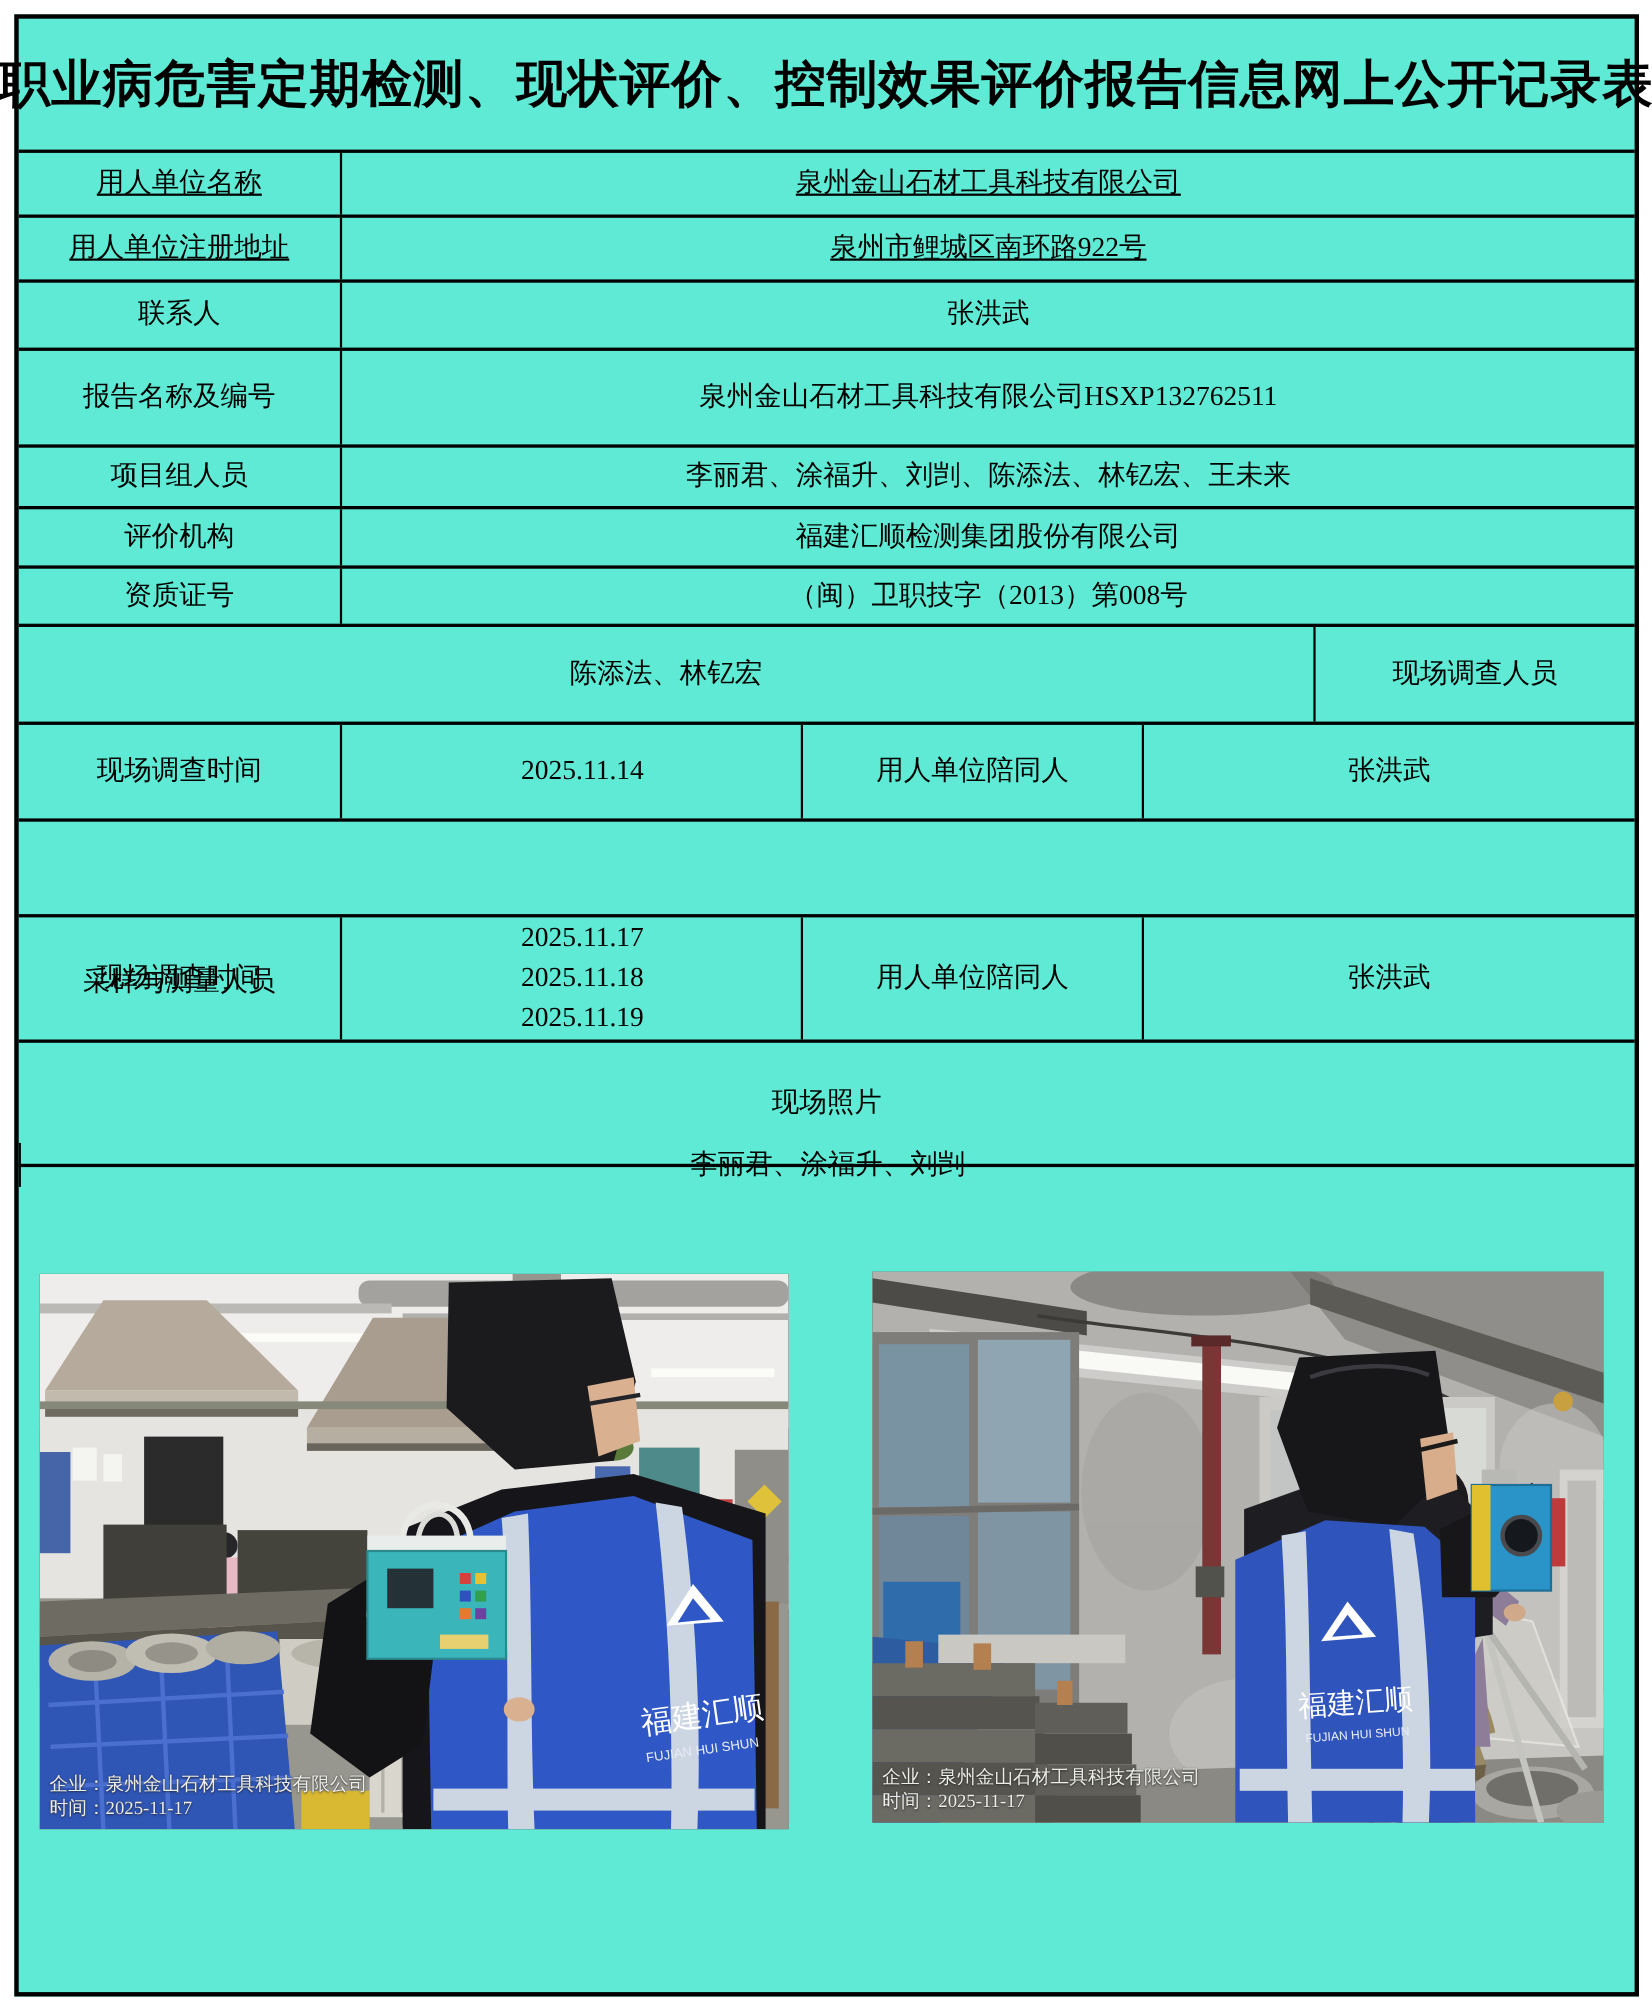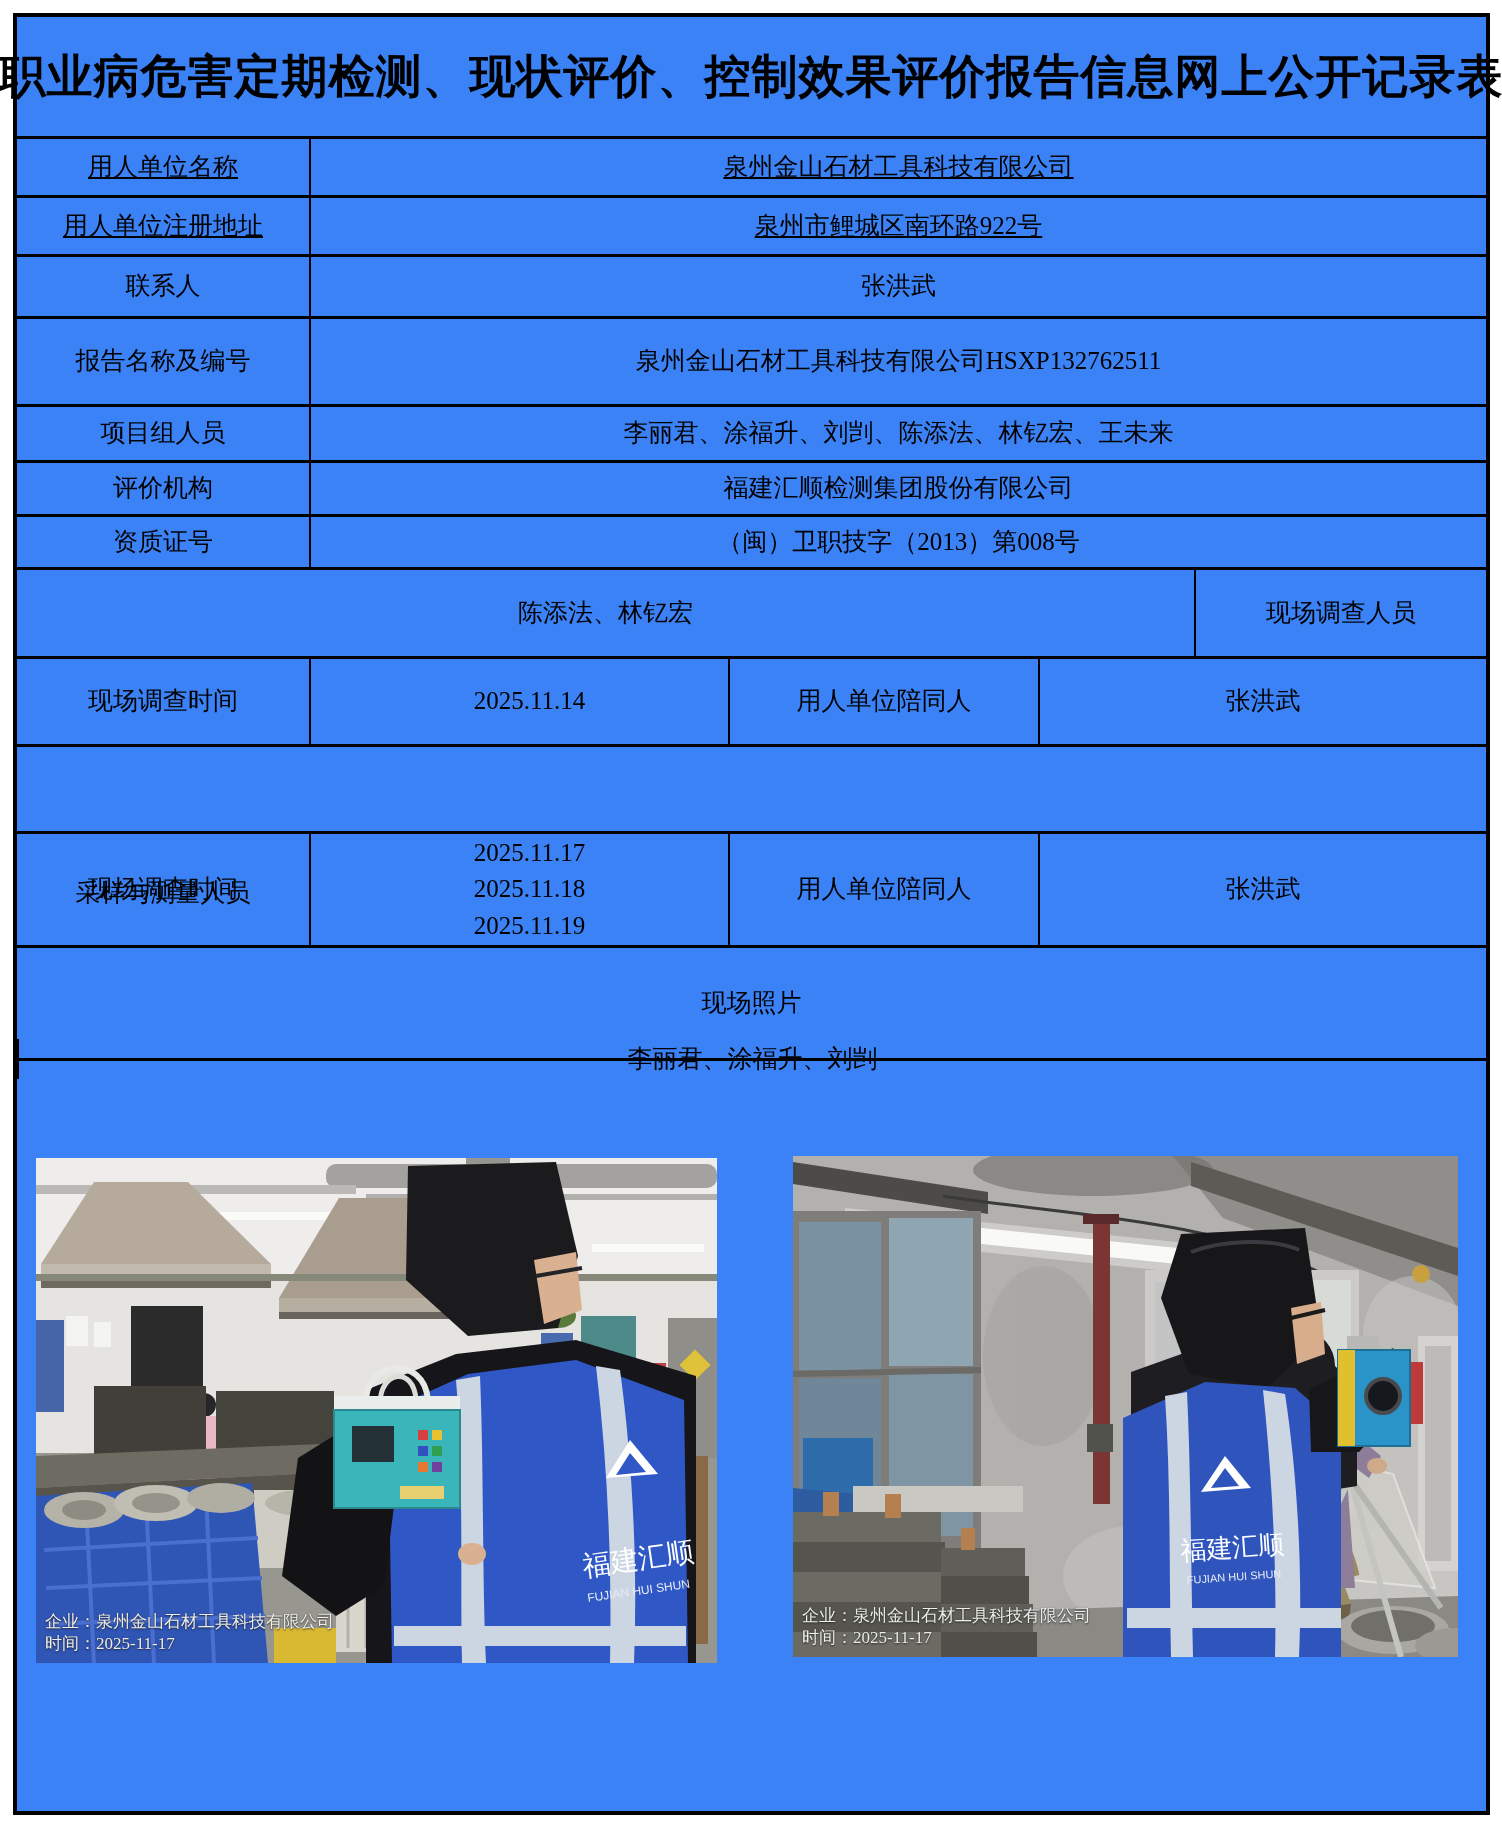--- a/index.html
+++ b/index.html
@@ -1,19 +1,19 @@
 <!DOCTYPE html>
 <html><head>
 <meta charset="utf-8">
 <style>
   html,body{margin:0;padding:0;background:#ffffff;}
   body{width:1502px;height:1830px;position:relative;color:#000;
        font-family:"Liberation Serif","DejaVu Serif",serif;}
   .sheet{position:absolute;left:13px;top:13px;width:1477px;height:1802px;
-         box-sizing:border-box;border:4px solid #000;display:flex;flex-direction:column;background:#3b82f6;justify-content:center;}
+         box-sizing:border-box;border:4px solid #000;display:flex;flex-direction:column;background:#5eead4;justify-content:center;}
   .row{display:flex;box-sizing:border-box;border-bottom:3px solid #000;flex:0 0 auto;}
   .cell{box-sizing:border-box;display:flex;align-items:center;justify-content:center;
         text-align:center;font-size:25px;line-height:1.45;padding:2px 8px;}
   .cell + .cell{border-left:2px solid #000;}
   .lab{width:292px;flex:0 0 292px;}
   .val{flex:1 1 auto;}
   .c2{width:419px;flex:0 0 419px;padding-left:28px;}
   .c3{width:310px;flex:0 0 310px;}
   .c4{flex:1 1 auto;}
   .title-row{height:122px;align-items:center;justify-content:center;display:flex;}

